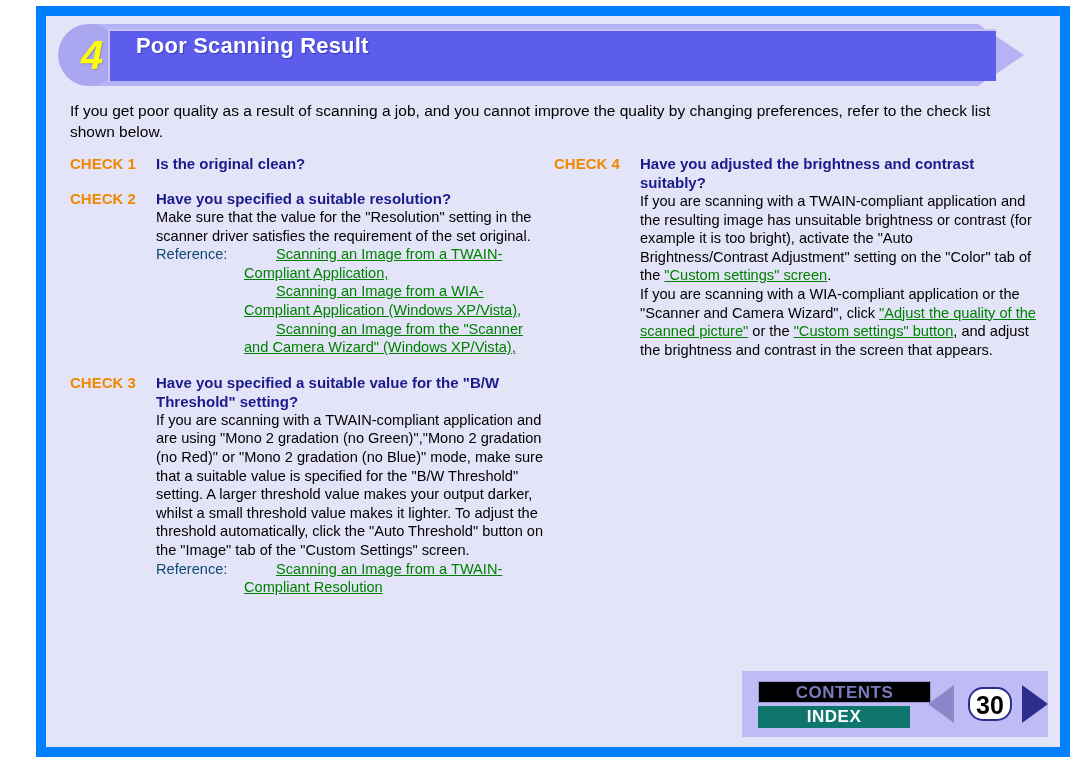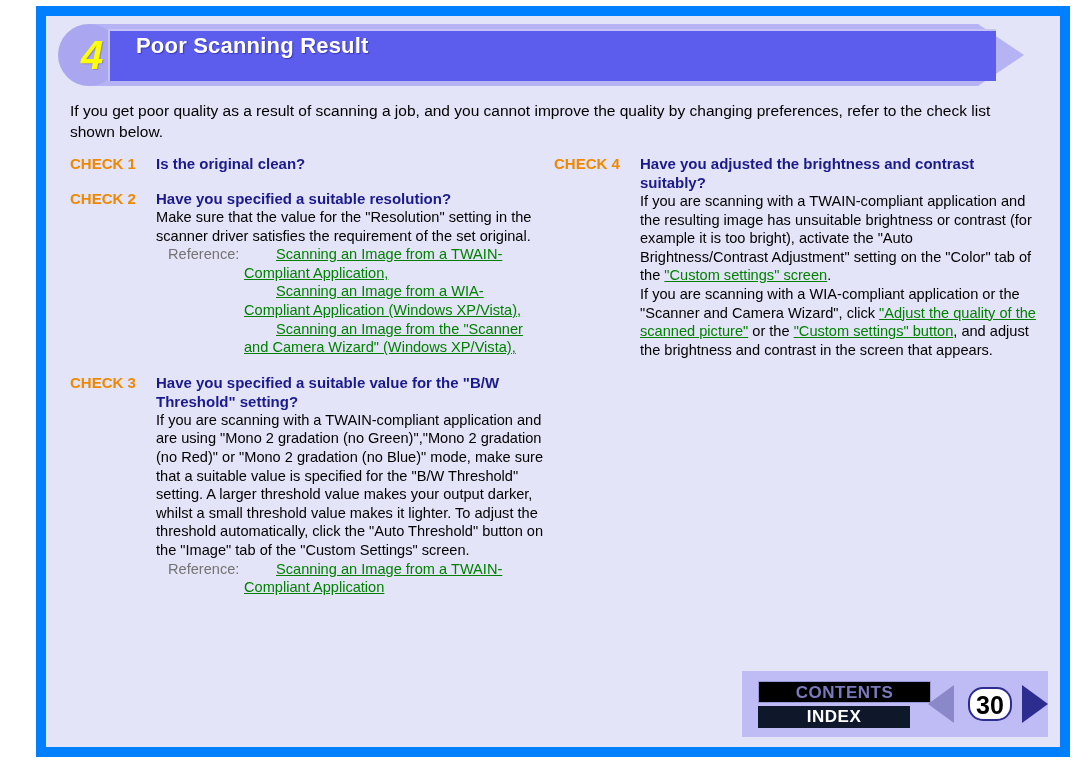--- a/index.html
+++ b/index.html
@@ -154,22 +154,22 @@
   }
   .ilink {
     color: #008000;
     text-decoration: underline;
     cursor: pointer;
   }
 
   
   .ref-list { margin-left: 86px; position: relative; }
   .ref-list .ref-label2 {
-    position: absolute; left: 0; top: 0; color: #737373;
-    font-size: 14.6px; line-height: 18.6px; margin-left: 12px;
+    position: absolute; left: 0; top: 0; color: #0c4a6e;
+    font-size: 14.6px; line-height: 18.6px;
   }
   .ref-list .ref-items {
     margin-left: 88px;
     font-size: 14.6px;
     line-height: 18.6px;
   }
 
   
   #navbar {
     position: absolute;
@@ -195,21 +195,21 @@
     letter-spacing: 0.5px;
     box-sizing: border-box;
     cursor: pointer;
   }
   #nav-index {
     position: absolute;
     left: 16px;
     top: 35px;
     width: 152px;
     height: 22px;
-    background: #0f172a;
+    background: #0f766e;
     color: #ffffff;
     font-size: 17px;
     font-weight: bold;
     text-align: center;
     line-height: 22px;
     letter-spacing: 0.5px;
     box-sizing: border-box;
     cursor: pointer;
   }
   #nav-prev {
@@ -294,21 +294,21 @@
 
       <div class="check-block">
         <div class="check-head">
           <span class="check-label">CHECK 3</span>
           <span>Have you specified a suitable value for the "B/W Threshold" setting?</span>
         </div>
         <div class="check-body">If you are scanning with a TWAIN-compliant application and are using "Mono 2 gradation (no Green)","Mono 2 gradation (no Red)" or "Mono 2 gradation (no Blue)" mode, make sure that a suitable value is specified for the "B/W Threshold" setting. A larger threshold value makes your output darker, whilst a small threshold value makes it lighter. To adjust the threshold automatically, click the "Auto Threshold" button on the "Image" tab of the "Custom Settings" screen.</div>
         <div class="ref-list">
           <span class="ref-label2">Reference:</span>
           <div class="ref-items">
-            <span class="reflink">Scanning an Image from a TWAIN-Compliant Application</span>
+            <span class="reflink">Scanning an Image from a TWAIN-Compliant Resolution</span>
           </div>
         </div>
       </div>
 
     </div>
 
     <div id="col-right">
 
       <div class="check-block">
         <div class="check-head">

